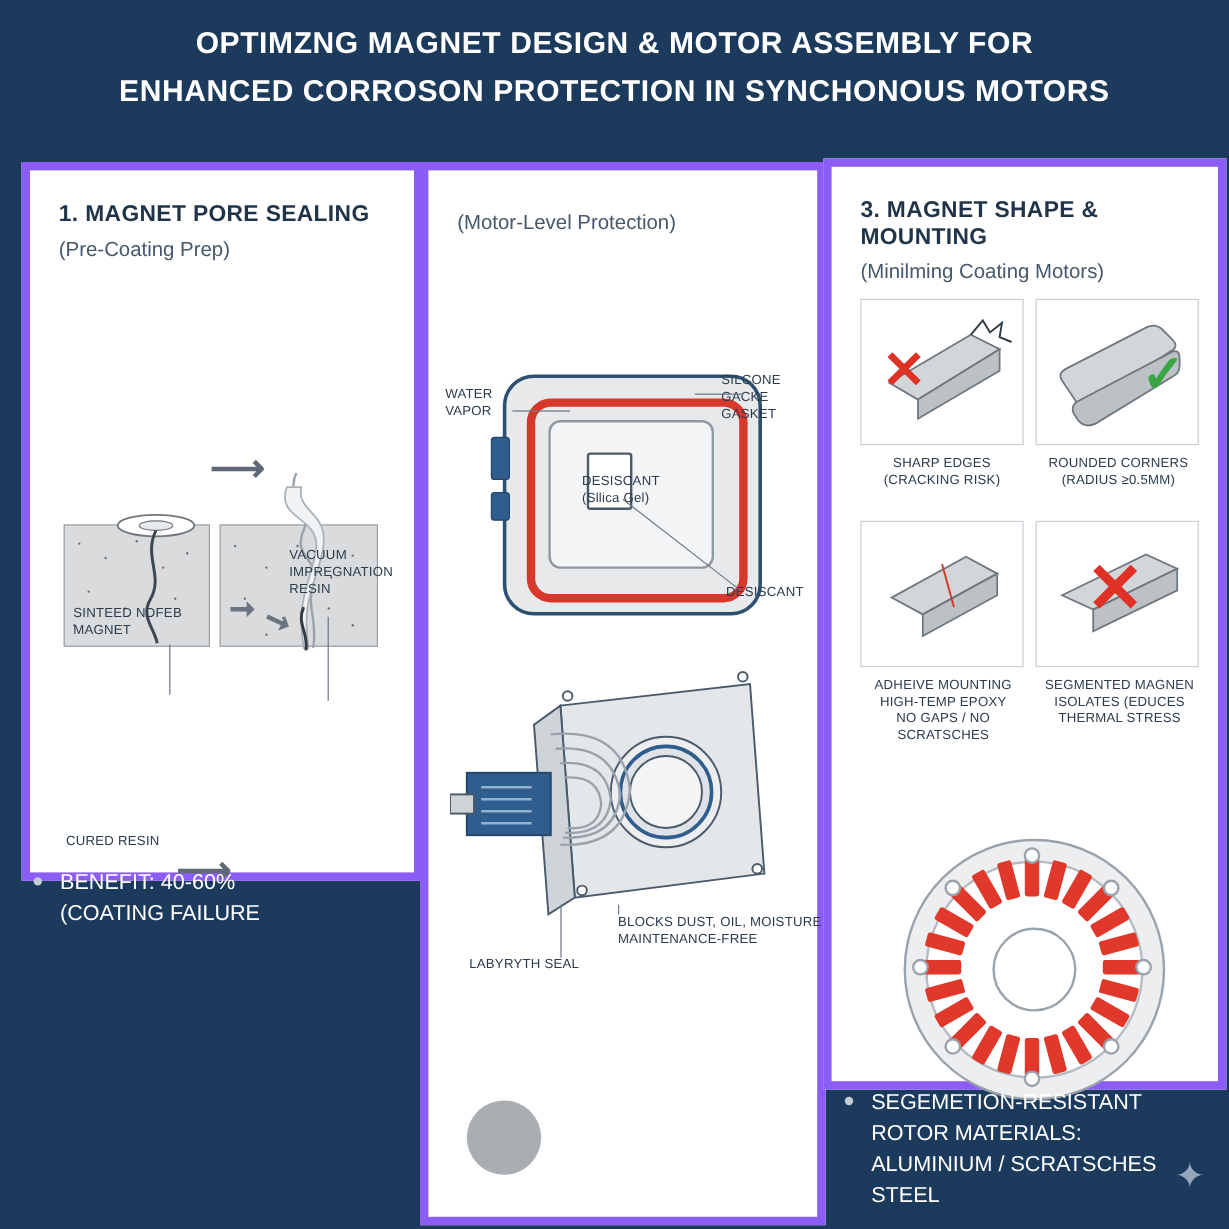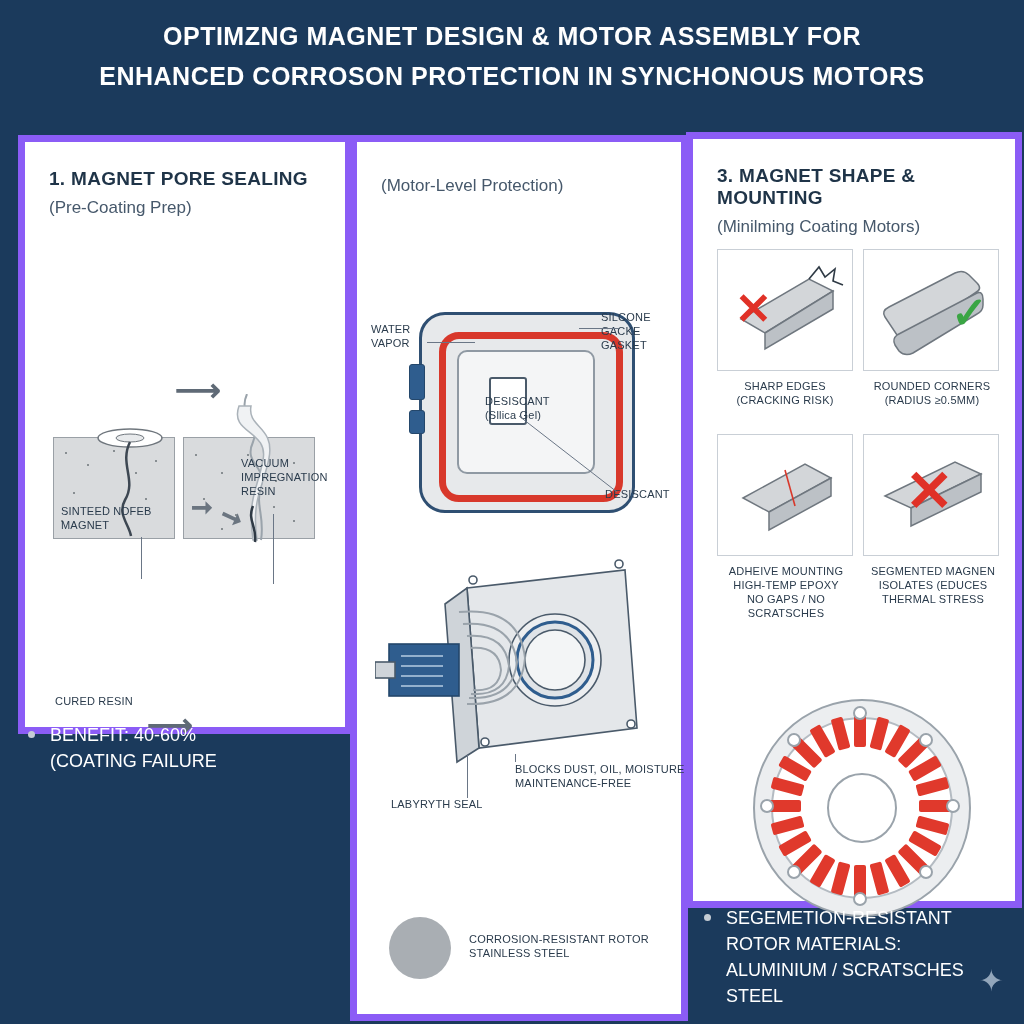--- a/index.html
+++ b/index.html
@@ -218,22 +218,20 @@
       </g>
     </svg>
 
     <div class="lab up" style="left:34px;top:655px;width:130px;">LABYRYTH SEAL</div>
     <div class="lab up" style="left:158px;top:620px;width:172px;white-space:pre-line;">BLOCKS DUST, OIL, MOISTURE
 MAINTENANCE-FREE</div>
     <div class="leader" style="left:110px;top:612px;width:1px;height:44px;"></div>
     <div class="leader" style="left:158px;top:612px;width:1px;height:8px;"></div>
 
     <div class="dot-gray" style="left:32px;top:775px;width:62px;height:62px;"></div>
-    <div class="lab up" style="left:112px;top:790px;width:190px;white-space:pre-line;">CORROSION-RESISTANT ROTOR
-STAINLESS STEEL</div>
   </div>
 
   <div class="panel" id="panel3">
     <div class="p-head">
       <div class="p-title">3. Magnet Shape &amp; Mounting</div>
       <div class="p-sub">(Minilming Coating Motors)</div>
     </div>
 
     <div class="cell" style="left:24px;top:110px;width:134px;height:120px;"></div>
     <svg style="position:absolute;left:30px;top:118px;width:124px;height:104px;" viewBox="0 0 124 104">

